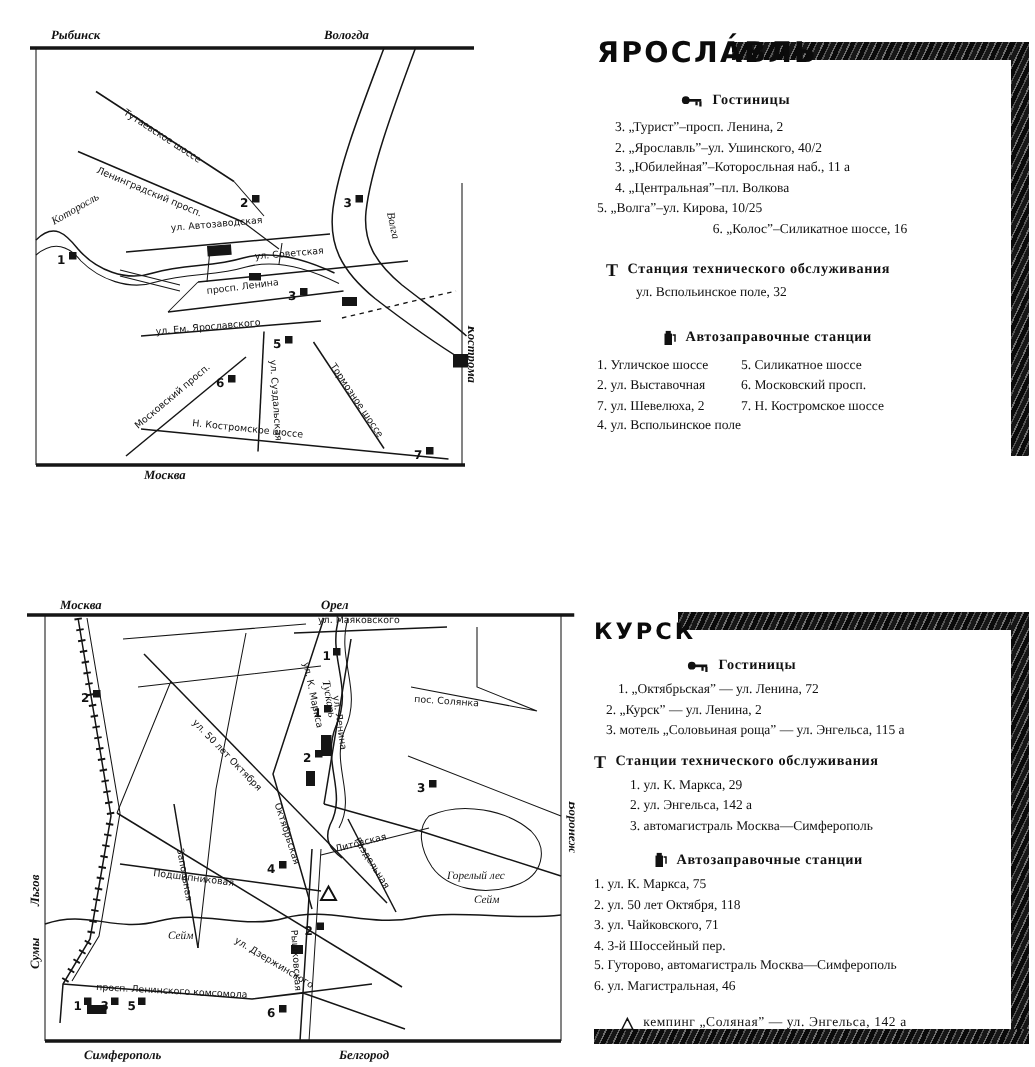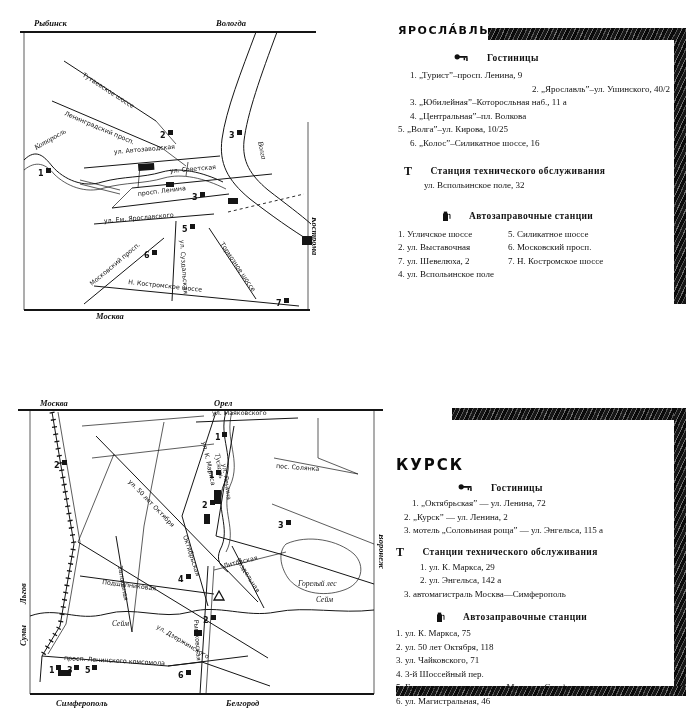--- a/index.html
+++ b/index.html
@@ -6,23 +6,23 @@
   body{
     width:690px;height:711px;position:relative;background:#ffffff;
     font-family:"Liberation Serif",serif;color:#111;overflow:hidden;
   }
   .hatch{
     position:absolute;
     background:repeating-linear-gradient(115deg,#0a0a0a 0 3px,#555 3px 4px,#161616 4px 7px,#6e6e6e 7px 8px);
   }
   .panel{position:absolute;color:#111;}
   .title{font-family:"DejaVu Sans",sans-serif;font-weight:700;color:#0b0b0b;}
-  .hdr{display:flex;gap:18px;font-weight:700;font-size:9.5px;letter-spacing:.4px;font-family:"Liberation Serif",serif;}
+  .hdr{display:flex;align-items:center;gap:6px;font-weight:700;font-size:9.5px;letter-spacing:.4px;font-family:"Liberation Serif",serif;}
   .item{font-size:9px;line-height:13.5px;white-space:nowrap;font-family:"Liberation Serif",serif;}
-  .cols{display:flex;gap:14px;}
+  .cols{display:flex;}
   .sto-ic{font-family:"Liberation Serif",serif;font-weight:800;font-size:12px;line-height:10px;}
   .camp-ic{font-size:11px;font-weight:700;line-height:10px;}
   .maps{position:absolute;}
   .mapsvg .rd{stroke:#151515;fill:none;stroke-width:1;}
   .mapsvg .rd2{stroke-width:2.2;}
   .mapsvg .thin{stroke-width:0.7;}
   .mapsvg .dsh{stroke-dasharray:3 3;stroke-width:0.9;}
   .mapsvg .tick{stroke-dasharray:1.3 6;stroke-width:5;}
   .mapsvg .bl{fill:#151515;stroke:none;}
   .mapsvg text{fill:#111;}
@@ -114,36 +114,36 @@
         <rect class="bl" x="264" y="286" width="5" height="5"></rect>
         <text class="mn" x="256" y="294">7</text>
       </g>
 </svg>
 </div>
 
 <div class="hatch" style="left:488px;top:28px;width:198px;height:12px;"></div>
 <div class="hatch" style="left:674px;top:28px;width:12px;height:276px;"></div>
 
 <div class="panel" style="left:398px;top:24px;width:272px;">
-  <div class="title" style="font-size:11px;letter-spacing:1.5px;">ЯРОСЛА́ВЛЬ</div>
+  <div class="title" style="font-size:19px;letter-spacing:1.5px;">ЯРОСЛА́ВЛЬ</div>
   <div class="hdr" style="margin:16px 0 6px 56px;">
     <svg width="15" height="9" viewBox="0 0 15 9">
         <circle cx="3.2" cy="3.8" r="2.6" fill="#111"></circle>
         <rect x="5" y="3" width="8.5" height="1.8" fill="#111"></rect>
         <rect x="9.6" y="4.6" width="1.5" height="2.6" fill="#111"></rect>
         <rect x="12.2" y="4.6" width="1.5" height="3.4" fill="#111"></rect>
       </svg>
     <span>Гостиницы</span>
   </div>
-  <div class="item" style="margin-left:12px;">1. „Турист”–просп. Ленина, 9</div>
-  <div class="item" style="margin-left:12px;text-align:right;">2. „Ярославль”–ул. Ушинского, 40/2</div>
+  <div class="item" style="margin-left:12px;">3. „Турист”–просп. Ленина, 2</div>
+  <div class="item" style="margin-left:12px;">2. „Ярославль”–ул. Ушинского, 40/2</div>
   <div class="item" style="margin-left:12px;">3. „Юбилейная”–Которосльная наб., 11 а</div>
   <div class="item" style="margin-left:12px;">4. „Центральная”–пл. Волкова</div>
   <div class="item" style="">5. „Волга”–ул. Кирова, 10/25</div>
-  <div class="item" style="margin-left:12px;">6. „Колос”–Силикатное шоссе, 16</div>
+  <div class="item" style="margin-left:12px;text-align:center;">6. „Колос”–Силикатное шоссе, 16</div>
 
   <div class="hdr" style="margin:16px 0 3px 6px;">
     <span class="sto-ic">Т</span>
     <span>Станция технического обслуживания</span>
   </div>
   <div class="item" style="margin-left:26px;">ул. Вспольинское поле, 32</div>
 
   <div class="hdr" style="margin:18px 0 6px 44px;">
     <svg width="9" height="11" viewBox="0 0 9 11">
         <rect x="1" y="2.4" width="5" height="7.6" fill="#111"></rect>
@@ -279,41 +279,41 @@
         <text class="mn" x="67" y="279">5</text>
       </g>
 </svg>
 </div>
 
 <div class="hatch" style="left:452px;top:408px;width:234px;height:12px;"></div>
 <div class="hatch" style="left:674px;top:408px;width:12px;height:288px;"></div>
 <div class="hatch" style="left:396px;top:686px;width:290px;height:10px;"></div>
 
 <div class="panel" style="left:396px;top:412px;width:278px;">
-  <div class="title" style="font-size:15px;letter-spacing:2px;margin-top:44px;">КУРСК</div>
+  <div class="title" style="font-size:15px;letter-spacing:2px;">КУРСК</div>
   <div class="hdr" style="margin:9px 0 4px 62px;">
     <svg width="15" height="9" viewBox="0 0 15 9">
         <circle cx="3.2" cy="3.8" r="2.6" fill="#111"></circle>
         <rect x="5" y="3" width="8.5" height="1.8" fill="#111"></rect>
         <rect x="9.6" y="4.6" width="1.5" height="2.6" fill="#111"></rect>
         <rect x="12.2" y="4.6" width="1.5" height="3.4" fill="#111"></rect>
       </svg>
     <span>Гостиницы</span>
   </div>
   <div class="item" style="margin-left:16px;">1. „Октябрьская” — ул. Ленина, 72</div>
   <div class="item" style="margin-left:8px;">2. „Курск” — ул. Ленина, 2</div>
   <div class="item" style="margin-left:8px;">3. мотель „Соловьиная роща” — ул. Энгельса, 115 а</div>
 
   <div class="hdr" style="margin:9px 0 4px 0;">
     <span class="sto-ic">Т</span>
     <span>Станции технического обслуживания</span>
   </div>
   <div class="item" style="margin-left:24px;">1. ул. К. Маркса, 29</div>
   <div class="item" style="margin-left:24px;">2. ул. Энгельса, 142 а</div>
-  <div class="item" style="margin-left:8px;">3. автомагистраль Москва—Симферополь</div>
+  <div class="item" style="margin-left:24px;">3. автомагистраль Москва—Симферополь</div>
 
   <div class="hdr" style="margin:11px 0 4px 40px;">
     <svg width="9" height="11" viewBox="0 0 9 11">
         <rect x="1" y="2.4" width="5" height="7.6" fill="#111"></rect>
         <rect x="1.8" y="0.6" width="3.4" height="2.4" fill="#111"></rect>
         <path d="M6.4,3.4 h1.6 v4.4" stroke="#111" stroke-width="1" fill="none"></path>
       </svg>
     <span>Автозаправочные станции</span>
   </div>
   <div class="item">1. ул. К. Маркса, 75</div>

